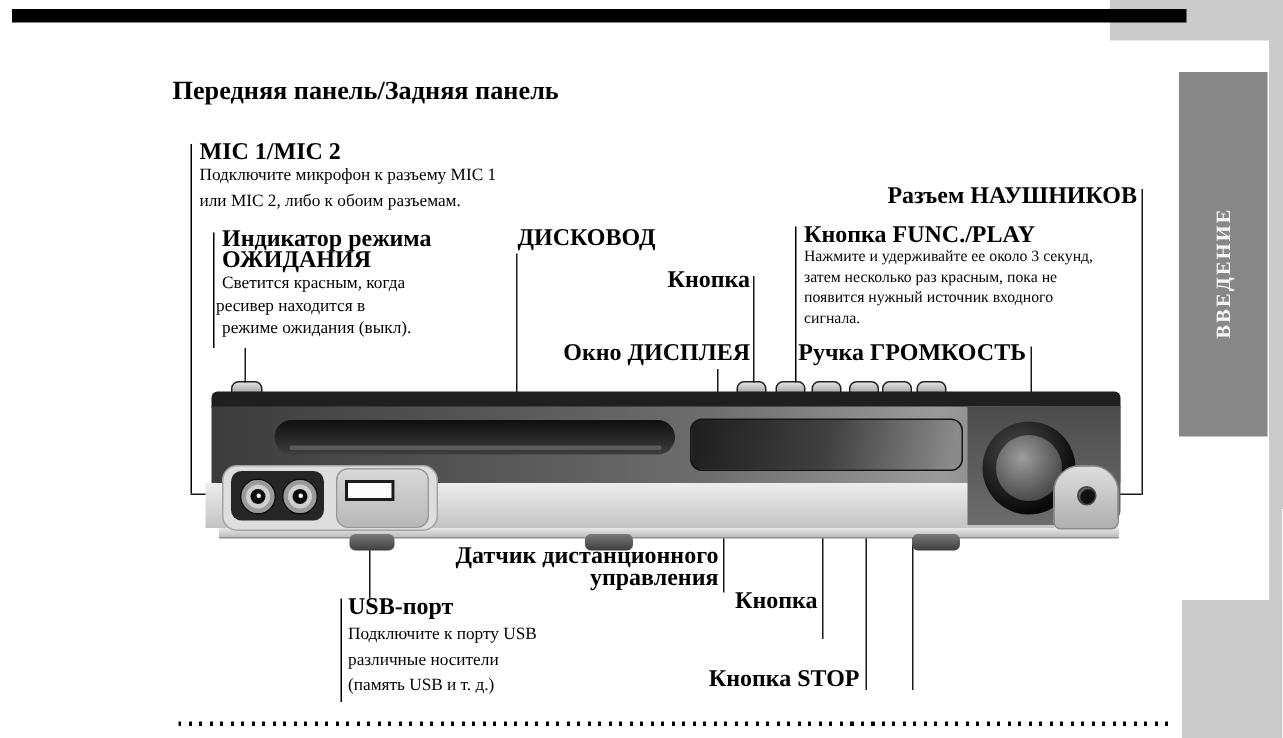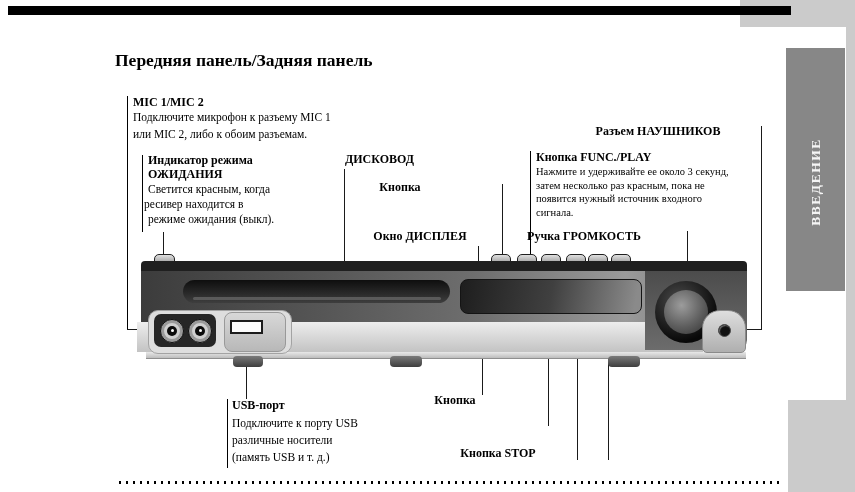--- a/index.html
+++ b/index.html
@@ -1,21 +1,21 @@
 <!DOCTYPE html>
 <html><head>
 <meta charset="utf-8">
 <style>
   html,body{margin:0;padding:0;background:#fff;}
   #page{position:relative;width:855px;height:492px;background:#ffffff;overflow:hidden;
         font-family:"Liberation Serif",serif;color:#000;}
   .abs{position:absolute;}
-  .b{font-weight:bold;font-size:12px;line-height:14px;white-space:nowrap;}
+  .b{font-weight:bold;font-size:16px;line-height:14px;white-space:nowrap;}
   .t{font-size:11.5px;line-height:16.5px;white-space:nowrap;}
-  .ra{text-align:center;}
+  .ra{text-align:right;}
   .cl{position:absolute;background:#1a1a1a;}
   .rule{position:absolute;background:#000;width:1px;}
   .circle{border-radius:50%;}
 </style>
 </head>
 <body>
 
 <div id="page">
 
   <div class="abs" style="left:740px;top:0;width:115px;height:27px;background:#cbcbcb;"></div>
@@ -62,20 +62,24 @@
   <div class="abs t" style="left:536px;top:192px;font-size:10.5px;line-height:13.5px;">появится нужный источник входного</div>
   <div class="abs t" style="left:536px;top:205.5px;font-size:10.5px;line-height:13.5px;">сигнала.</div>
 
   <div class="abs b ra" style="left:558px;top:124px;width:200px;">Разъем НАУШНИКОВ</div>
   <div class="cl" style="left:761px;top:126px;width:1px;height:204px;"></div>
   <div class="cl" style="left:734px;top:329px;width:27px;height:1px;"></div>
 
   <div class="abs b ra" style="left:484px;top:229px;width:200px;">Ручка ГРОМКОСТЬ</div>
   <div class="cl" style="left:687px;top:231px;width:1px;height:54px;"></div>
 
+  <div class="abs b ra" style="left:299px;top:363px;width:180px;line-height:15px;">
+    <div>Датчик дистанционного</div>
+    <div>управления</div>
+  </div>
   <div class="cl" style="left:482px;top:311px;width:1px;height:84px;"></div>
 
   <div class="cl" style="left:246px;top:352px;width:1px;height:47px;"></div>
   <div class="rule" style="left:227px;top:399px;height:69px;"></div>
   <div class="abs b" style="left:232px;top:398px;">USB-порт</div>
   <div class="abs t" style="left:232px;top:415px;line-height:17px;">Подключите к порту USB</div>
   <div class="abs t" style="left:232px;top:432px;line-height:17px;">различные носители</div>
   <div class="abs t" style="left:232px;top:449px;line-height:17px;">(память USB и т. д.)</div>
 
   <div class="abs b ra" style="left:365px;top:393px;width:180px;line-height:15px;">

